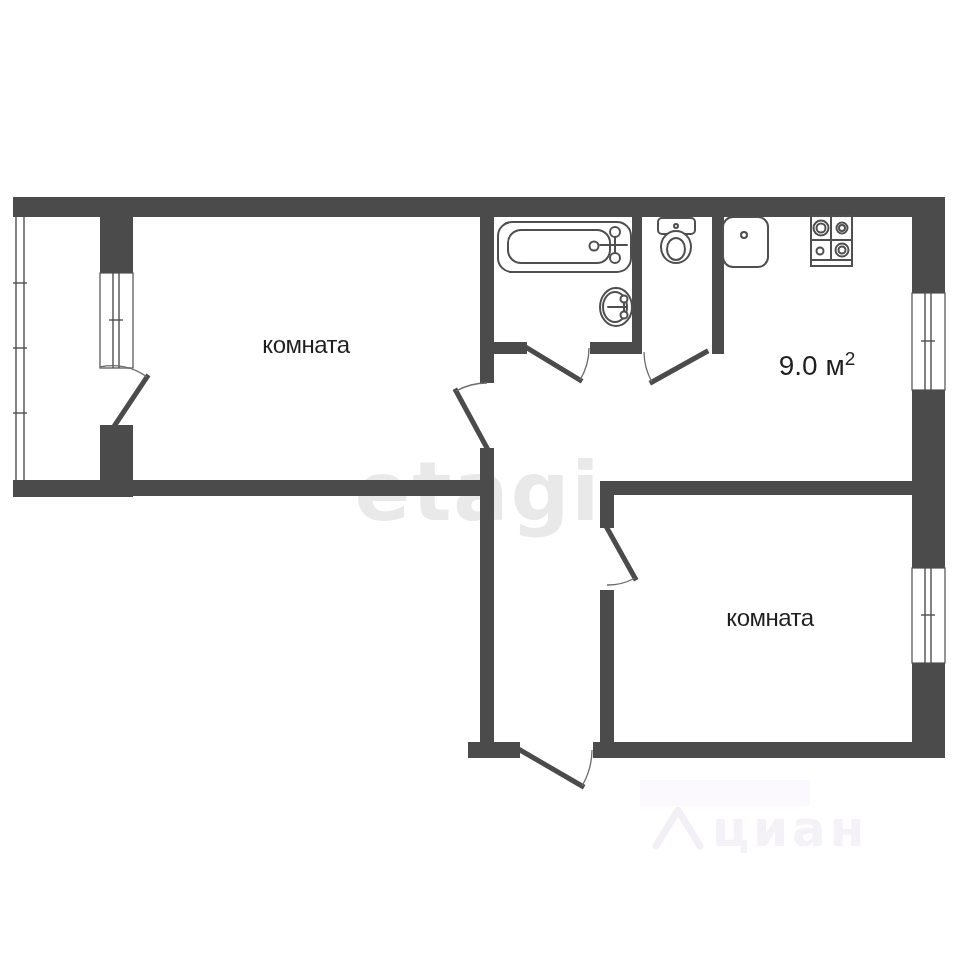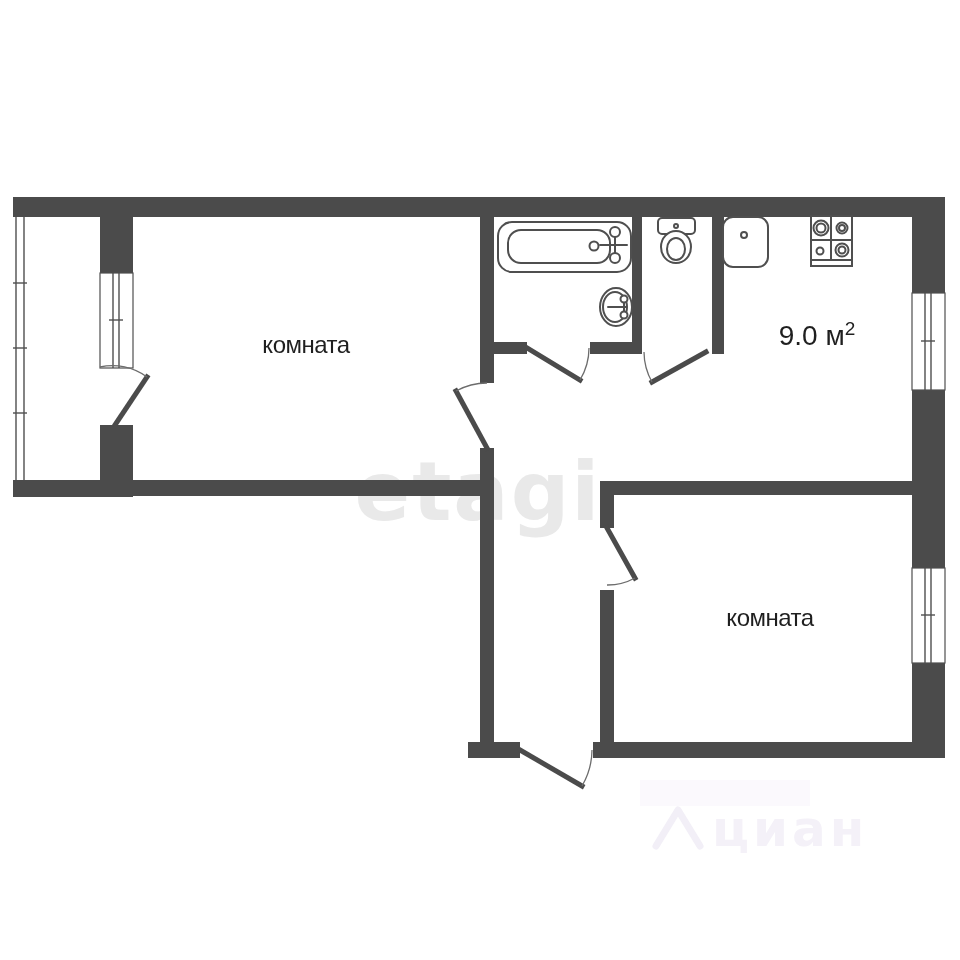--- a/index.html
+++ b/index.html
@@ -187,15 +187,15 @@
         <circle class="fixture" cx="842" cy="250" r="6.5"></circle>
         <circle class="fixture" cx="842" cy="250" r="3.5"></circle>
       </g>
 
       <path d="M656,846 L678,810 L700,846" fill="none" stroke="#f2eff7" stroke-width="7" stroke-linecap="round" stroke-linejoin="round"></path>
     </g>
   </svg>
 
   <div class="room-label" style="left:306px;top:331px;">комната</div>
   <div class="room-label" style="left:770px;top:604px;">комната</div>
-  <div class="area-label" style="left:817px;top:318px;"><span>9.0 м</span><sup>2</sup></div>
+  <div class="area-label" style="left:817px;top:348px;"><span>9.0 м</span><sup>2</sup></div>
 
 </div>
 
 </body></html>

